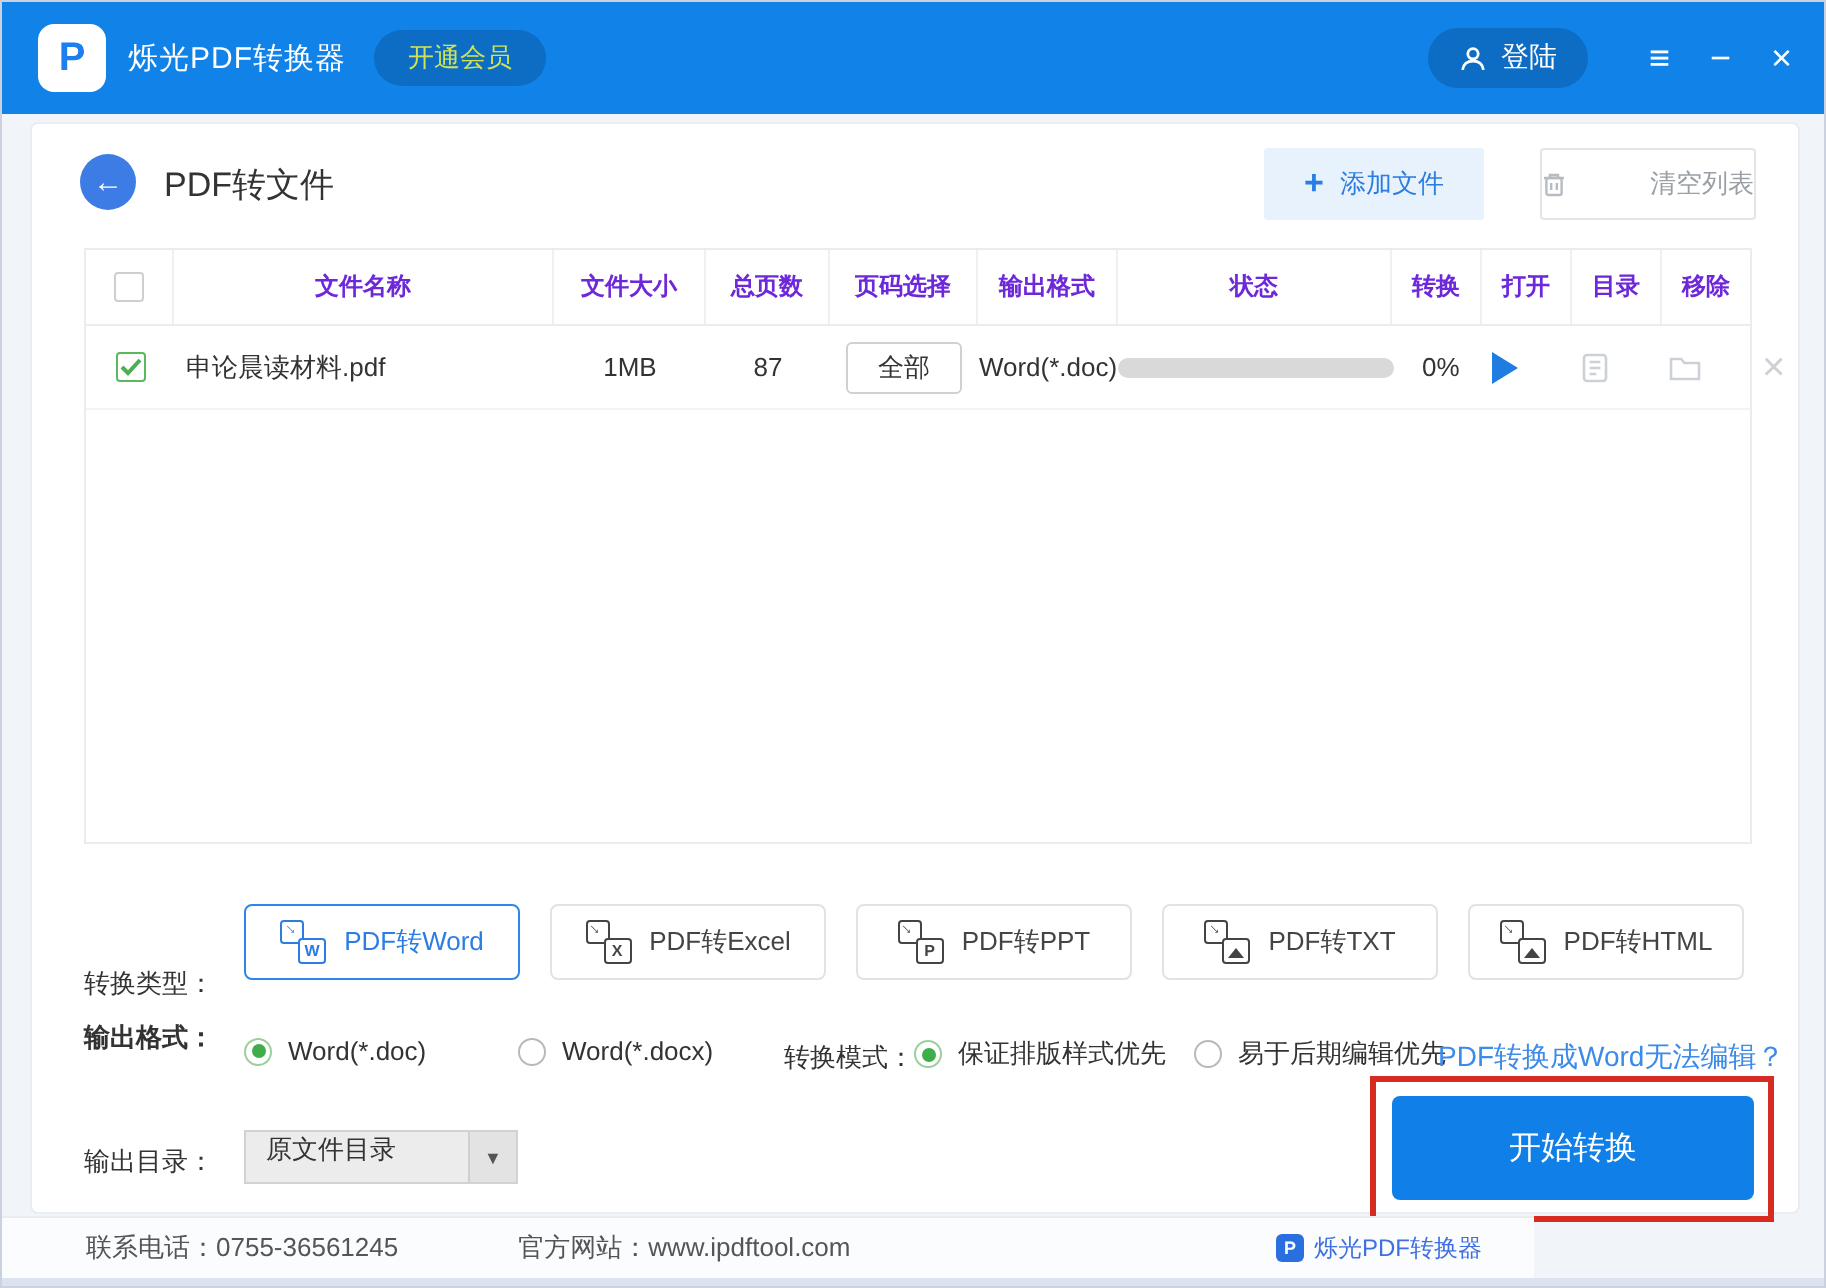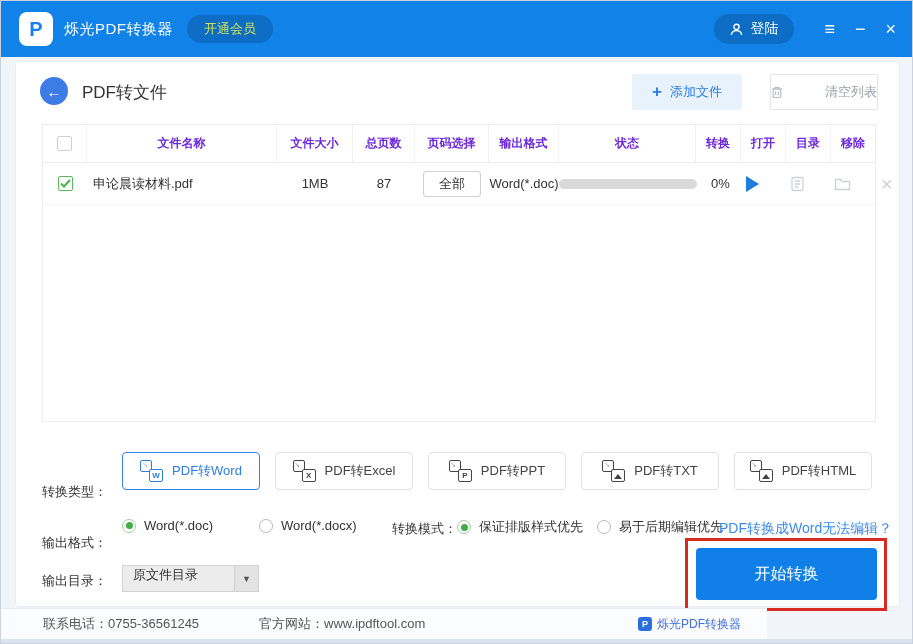--- a/index.html
+++ b/index.html
@@ -278,21 +278,21 @@
         <span class="dicon">
           <span class="dback"></span>
             <span class="dfront">
               <span class="pic-glyph"></span>
             </span>
         </span>
         <span>PDF转HTML</span>
       </div>
     </div>
 
-    <div class="row-label" style="left:26px; top:472px;">输出格式：</div>
+    <div class="row-label" style="left:26px; top:448px;font-weight:bold;">输出格式：</div>
     <div class="radio-group" style="left:106px; top:456px;">
       <span class="radio on"></span>
       <span>Word(*.doc)</span>
     </div>
     <div class="radio-group" style="left:243px; top:456px;">
       <span class="radio"></span>
       <span>Word(*.docx)</span>
     </div>
 
     <div class="row-label" style="left:376px; top:458px;">转换模式：</div>

